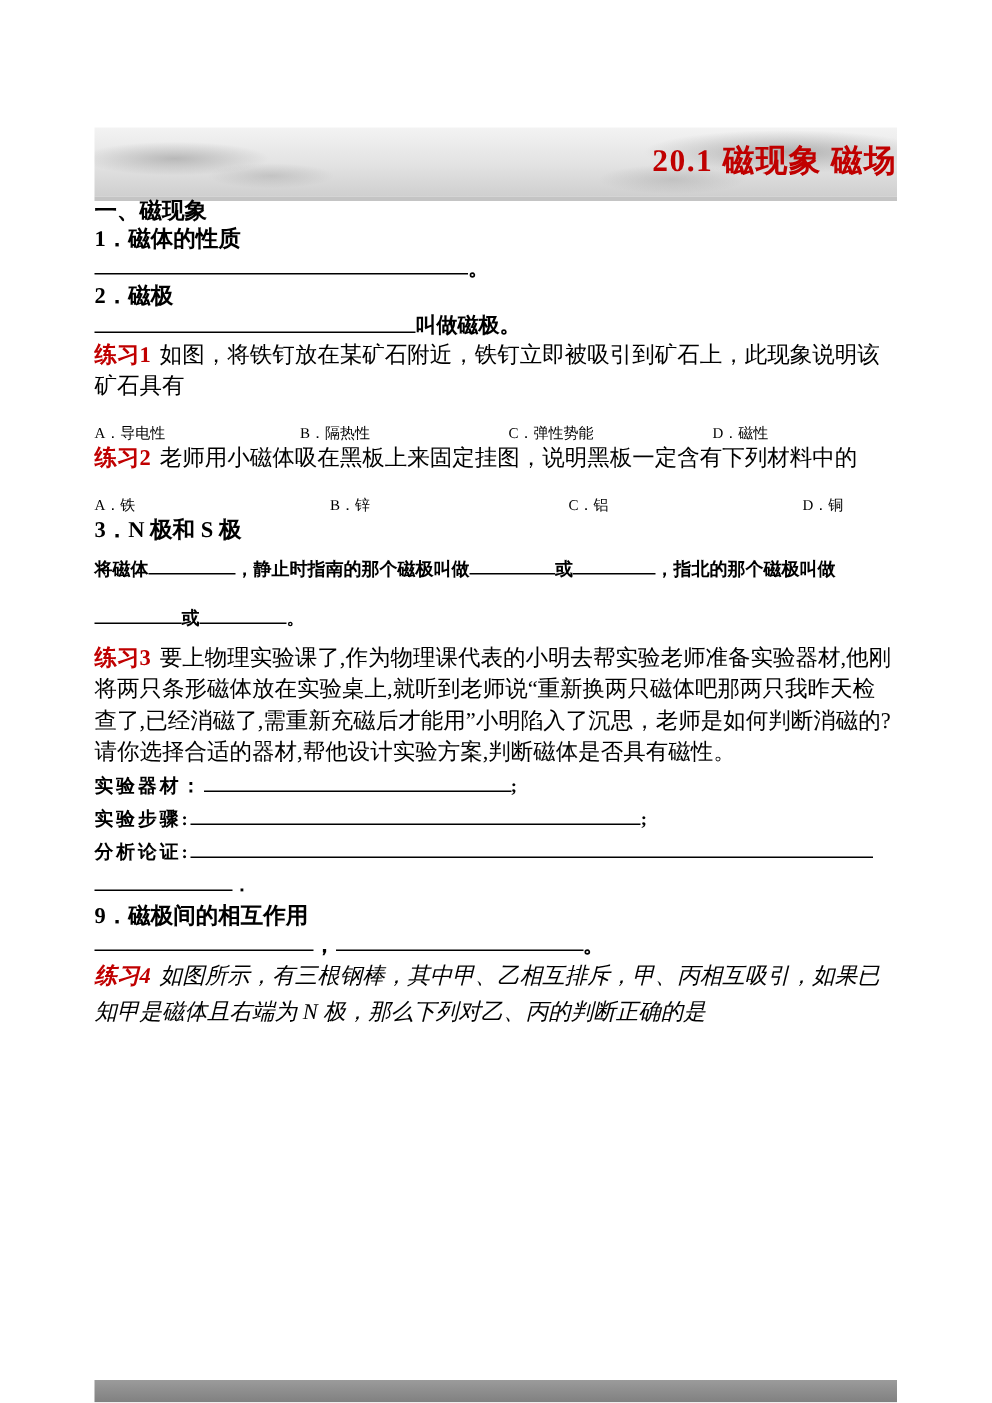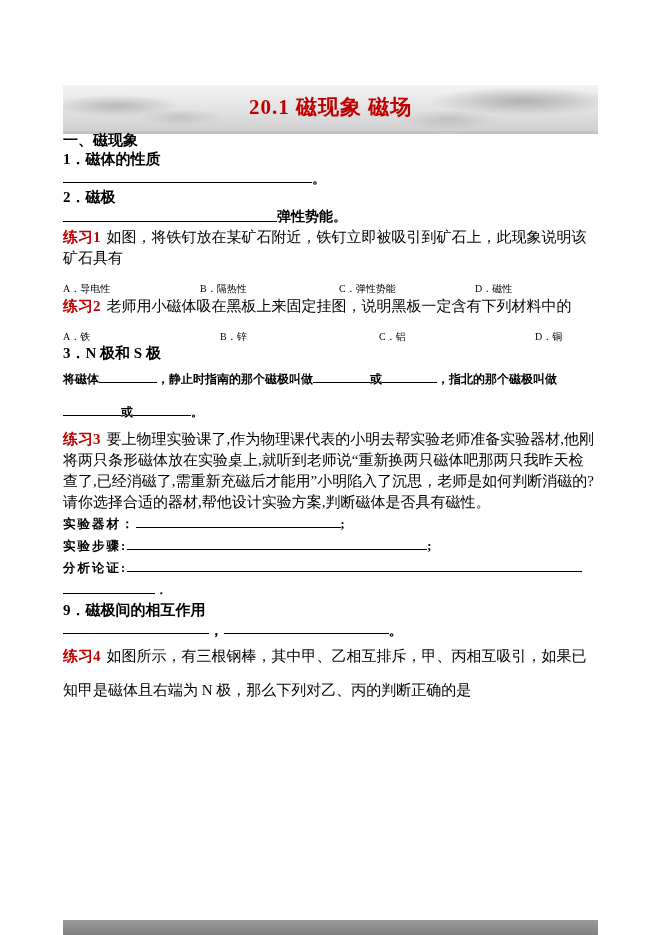--- a/index.html
+++ b/index.html
@@ -13,21 +13,21 @@
   }
   .banner{
     position:absolute;left:63px;top:85px;width:535px;height:46px;
     background:
       radial-gradient(ellipse 90px 16px at 10% 45%, rgba(130,130,130,.45), transparent 70%),
       radial-gradient(ellipse 60px 12px at 22% 70%, rgba(150,150,150,.35), transparent 70%),
       radial-gradient(ellipse 130px 20px at 86% 35%, rgba(120,120,120,.5), transparent 72%),
       radial-gradient(ellipse 70px 14px at 72% 75%, rgba(150,150,150,.35), transparent 70%),
       linear-gradient(180deg,#f3f3f3 0%,#e2e2e2 55%,#cfcfcf 100%);
     border-bottom:3px solid #c4c4c4;
-    text-align:center;
+    text-align:right;
   }
   .banner .title{
     line-height:44px;
     font-size:21px;
     font-weight:bold;
     color:#c00000;
     letter-spacing:1px;
   }
   .content{
     position:absolute;left:63px;top:131px;width:535px;
@@ -50,21 +50,21 @@
   }
   .ex2{margin-top:15px;}
   .opts2{margin-top:13px;gap:20px;}
   .h4{margin-top:11px;}
   .ns-para{margin-top:18px;font-size:12px;font-weight:bold;line-height:33px;}
   .ex3{margin-top:16px;}
   .fillrow{font-size:12.5px;font-weight:bold;line-height:22px;margin-top:1px;}
   .fillrow .lbl{letter-spacing:2px;}
   .h5{margin-top:13px;}
   .pairblanks{margin-top:26px;font-size:14.5px;font-weight:bold;}
-  .ex4{margin-top:28px;line-height:34px;}
+  .ex4{margin-top:28px;line-height:24px;font-style:italic;}
   .blank{
     display:inline-block;
     border-bottom:1.4px solid #000;
     height:0.95em;
     vertical-align:baseline;
   }
   .footer-bar{
     position:absolute;left:63px;bottom:0;width:535px;height:15px;
     background:linear-gradient(180deg,#9b9b9b 0%,#808080 100%);
   }
@@ -81,21 +81,21 @@
   <div class="content">
 
     <p class="sec-heading h1">一、磁现象</p>
 
     <p class="sec-heading h2">1．磁体的性质</p>
 
     <p class="blankline"><span class="blank" style="width:249px"></span><span>。</span></p>
 
     <p class="sec-heading h3">2．磁极</p>
 
-    <p class="blankline blankline2"><span class="blank" style="width:214px"></span><span>弹性势能。</span></p>
+    <p class="blankline blankline2"><span class="blank" style="width:214px"></span><span>叫做磁极。</span></p>
 
     <p class="ex ex1"><span class="exlabel">练习1</span><span>如图，将铁钉放在某矿石附近，铁钉立即被吸引到矿石上，此现象说明该矿石具有</span></p>
 
     <div class="opts">
       <span>A．导电性</span>
       <span>B．隔热性</span>
       <span>C．弹性势能</span>
       <span>D．磁性</span>
     </div>
 

